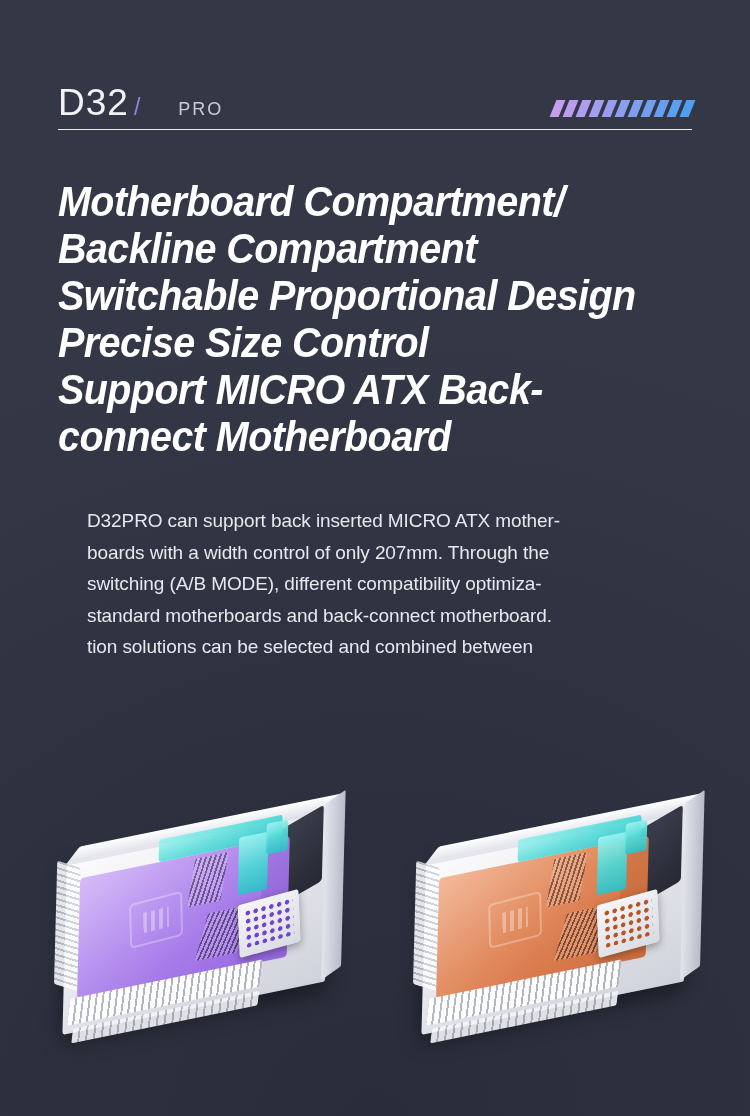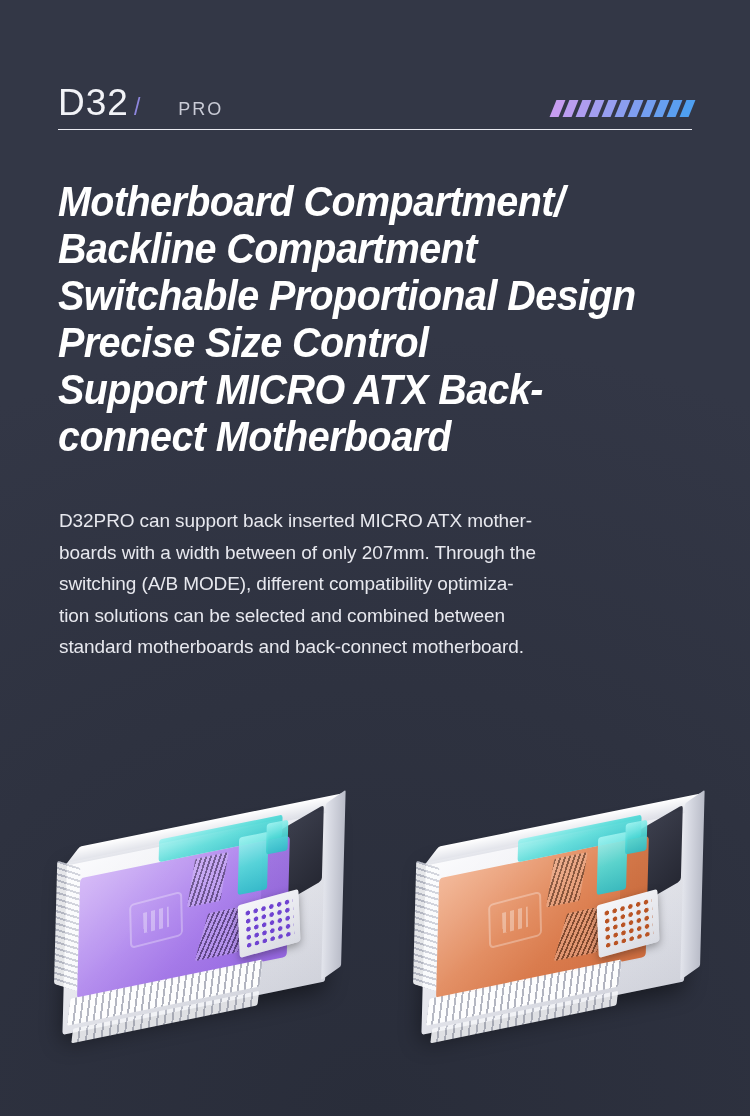--- a/index.html
+++ b/index.html
@@ -58,21 +58,21 @@
   }
   .heading span { display:block; white-space:nowrap; }
 
   
   .body-copy {
     position:absolute; left:59px; top:505px; width:640px;
     font-size:19px; line-height:31.5px;
     color:#e7e8ee; font-weight:400;
     letter-spacing:-0.1px;
   }
-  .body-copy span { display:block; white-space:nowrap; }
+  .body-copy span { display:block; white-space:nowrap;margin-left:28px; }
 
   
   .products { position:absolute; left:0; top:720px; width:750px; height:396px; }
   .unit { position:absolute; top:0; width:375px; height:396px; }
   .unit.left  { left:0; }
   .unit.right { left:375px; }
 
   
   .case { position:absolute; }
   .case-body {
@@ -227,24 +227,24 @@
       <span>Motherboard Compartment/</span>
       <span>Backline Compartment</span>
       <span>Switchable Proportional Design</span>
       <span>Precise Size Control</span>
       <span>Support MICRO ATX Back-</span>
       <span>connect Motherboard</span>
     </div>
 
   <div class="body-copy" id="body-copy">
       <span>D32PRO can support back inserted MICRO ATX mother-</span>
-      <span>boards with a width between of only 207mm. Through the</span>
+      <span>boards with a width control of only 207mm. Through the</span>
       <span>switching (A/B MODE), different compatibility optimiza-</span>
+      <span>standard motherboards and back-connect motherboard.</span>
       <span>tion solutions can be selected and combined between</span>
-      <span>standard motherboards and back-connect motherboard.</span>
     </div>
 
   <div class="products">
 
     <div class="unit left">
 
       <div class="case" style="left:62px; top:118px;">
         <div class="case-body">
           <div class="chassis">
             <div class="chassis-top"></div>

